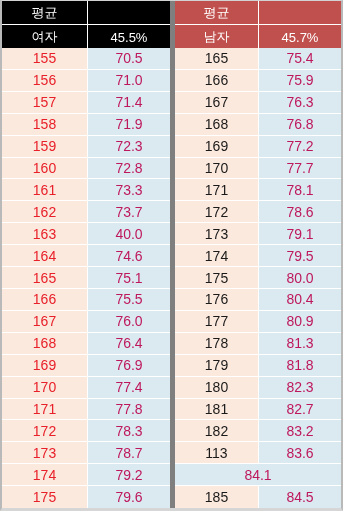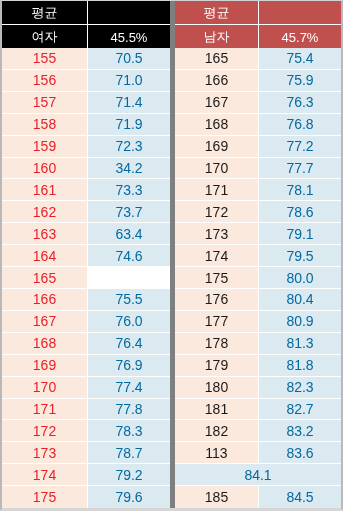--- a/index.html
+++ b/index.html
@@ -101,21 +101,21 @@
   .cell.key {
     background: #fce9dd;
     border-right: 1px solid #ffffff;
   }
   .cell.val {
     background: #dbeaf1;
     flex: 1;
   }
   .panel-left  .cell.key { width: 86px; color: #e8202a; }
   .panel-right .cell.key { width: 84px; color: #1a1a1a; }
-  .cell.val { color: #0369a1; }
+  .cell.val { color: #be185d; }
 
   .row:last-child .cell { border-bottom: none; }
 </style>
 </head>
 <body>
 
 <div id="app">
 
   <div class="table-panel panel-left">
     <div class="thead">
@@ -144,40 +144,41 @@
         <div class="row">
           <div class="cell key">158</div>
           <div class="cell val">71.9</div>
         </div>
         <div class="row">
           <div class="cell key">159</div>
           <div class="cell val">72.3</div>
         </div>
         <div class="row">
           <div class="cell key">160</div>
-          <div class="cell val">34.2</div>
+          <div class="cell val">72.8</div>
         </div>
         <div class="row">
           <div class="cell key">161</div>
           <div class="cell val">73.3</div>
         </div>
         <div class="row">
           <div class="cell key">162</div>
           <div class="cell val">73.7</div>
         </div>
         <div class="row">
           <div class="cell key">163</div>
-          <div class="cell val">63.4</div>
+          <div class="cell val">40.0</div>
         </div>
         <div class="row">
           <div class="cell key">164</div>
           <div class="cell val">74.6</div>
         </div>
         <div class="row">
           <div class="cell key">165</div>
+          <div class="cell val">75.1</div>
         </div>
         <div class="row">
           <div class="cell key">166</div>
           <div class="cell val">75.5</div>
         </div>
         <div class="row">
           <div class="cell key">167</div>
           <div class="cell val">76.0</div>
         </div>
         <div class="row">

